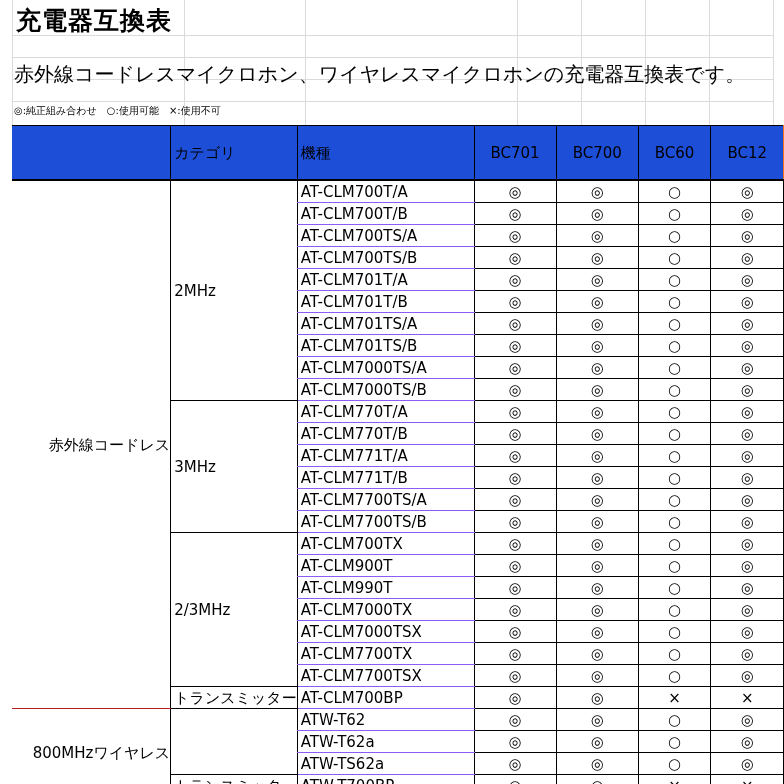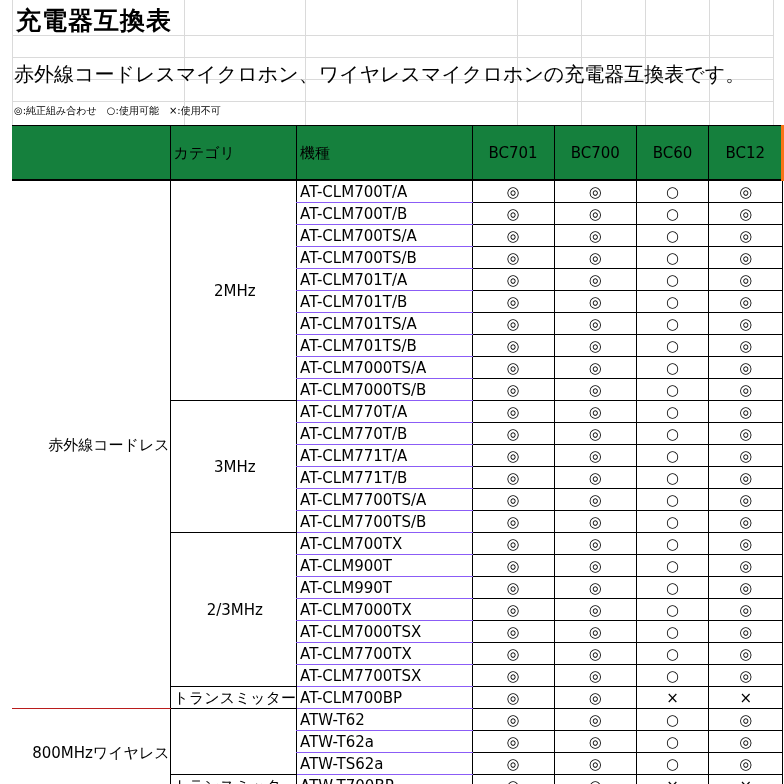--- a/index.html
+++ b/index.html
@@ -4,26 +4,26 @@
 <style>
   html,body{margin:0;padding:0;background:#fff;}
   body{width:784px;height:784px;overflow:hidden;position:relative;font-family:"DejaVu Sans","Liberation Sans",sans-serif;color:#000;}
   .vline{position:absolute;top:0;height:784px;width:1px;background:#dadada;}
   .hline{position:absolute;left:12px;width:762px;height:1px;background:#dadada;}
   .title{position:absolute;left:16px;top:4px;font-size:25px;font-weight:bold;letter-spacing:1px;}
   .desc{position:absolute;left:14px;top:61px;font-size:20px;}
   .legend{position:absolute;left:14px;top:104px;font-size:10px;}
   table{position:absolute;left:12px;top:125px;border-collapse:collapse;table-layout:fixed;background:#fff;}
   td,th{padding:0 0 0 3px;font-size:15px;font-weight:normal;white-space:nowrap;overflow:hidden;height:21px;line-height:20px;text-align:left;}
-  thead th{background:#15803d;border-top:1px solid #000;border-bottom:2px solid #000;border-left:1px solid #000;}
+  thead th{background:#1d4ed8;border-top:1px solid #000;border-bottom:2px solid #000;border-left:1px solid #000;}
   thead th:first-child{border-left:none;}
   thead th.bc{text-align:center;padding:16px;border-left:1px solid #000;}
-  thead th.last{border-right:3px solid #f97316;}
+  thead th.last{border-right:1px solid #f97316;}
   td.grp{vertical-align:middle;border-bottom:1px solid #b91c1c;text-align:right;}
-  td.cat{vertical-align:middle;border-left:1px solid #000;border-bottom:1px solid #000;text-align:center;}
+  td.cat{vertical-align:middle;border-left:1px solid #000;border-bottom:1px solid #000;}
   td.model{border-left:1px solid #000;border-bottom:1px solid #8b5cf6;}
   td.sym{text-align:center;padding:0;border-left:1px solid #000;border-bottom:1px solid #000;font-size:15px;}
   td.sym.last{border-right:1px solid #000;}
 </style>
 </head>
 <body>
 
 <div>
   <div class="vline" style="left:12px"></div>
   <div class="vline" style="left:184px"></div>

